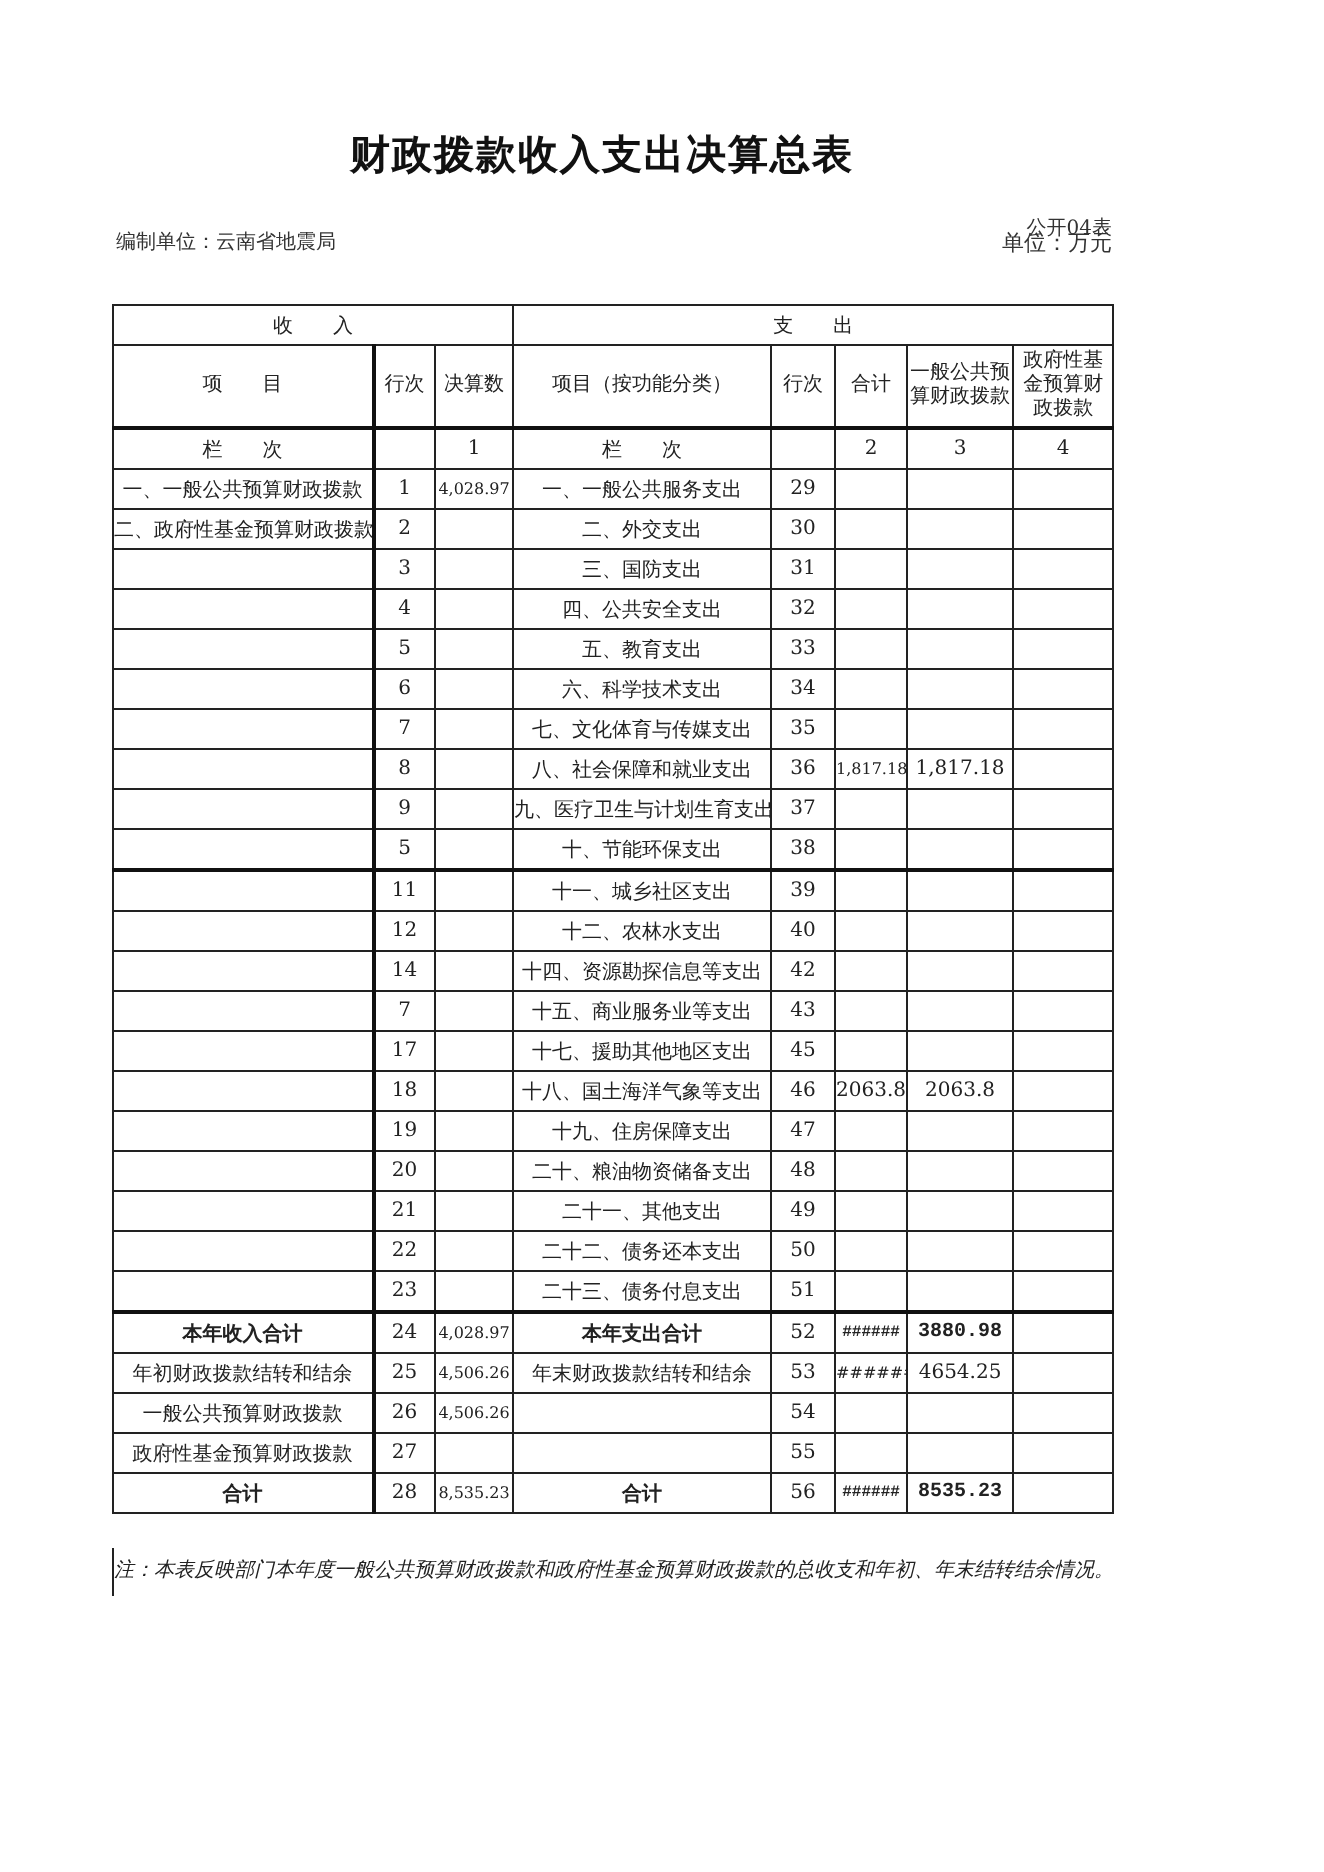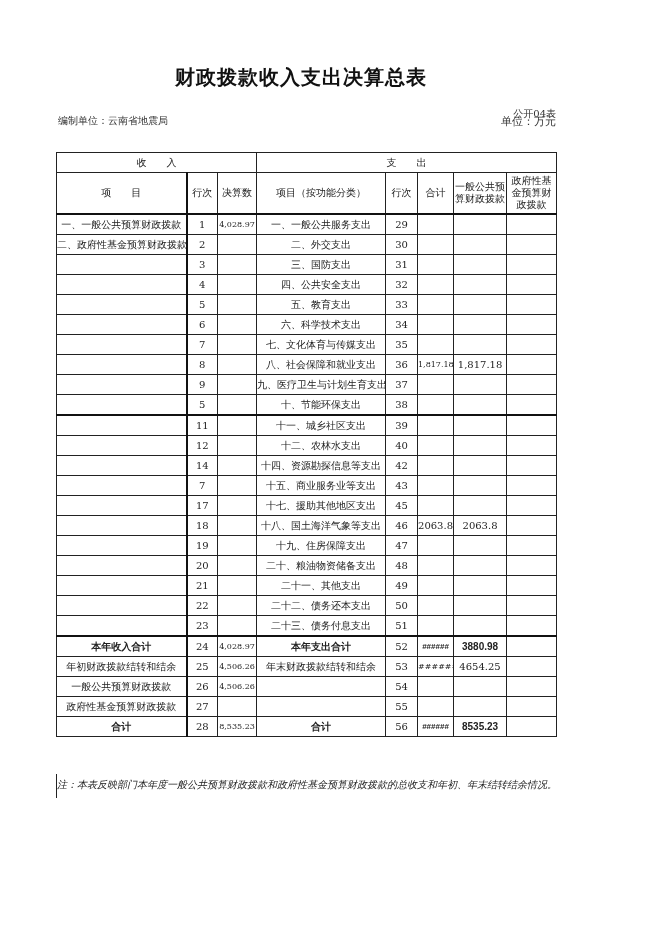--- a/index.html
+++ b/index.html
@@ -6,21 +6,21 @@
   body { width:662px; height:936px; position:relative; font-family:"DejaVu Serif","Liberation Serif",serif; color:#222; overflow:hidden; }
   .title { position:absolute; left:0; width:602px; top:64px; text-align:center; font-size:20px; font-weight:bold; font-family:"DejaVu Sans","Liberation Sans",sans-serif; letter-spacing:1px; color:#111; }
   .formno { position:absolute; right:106px; top:107px; font-size:10px; color:#333; }
   .meta-left { position:absolute; left:58px; top:114px; font-size:10px; color:#333; }
   .meta-right { position:absolute; right:106px; top:114px; font-size:11px; color:#333; }
   table.main { position:absolute; left:56px; top:128px; border-collapse:collapse; table-layout:fixed; width:500px; font-size:10px;margin-top:24px; }
   table.main td { border:1px solid #222; padding:0; height:19px; text-align:center; white-space:nowrap; overflow:hidden; }
   td.l { text-align:left; padding-left:1px; }
   td.r { text-align:right; padding-right:2px; }
   td.ind { text-align:right; padding-right:4px; }
-  td.b { font-weight:bold; font-family:Liberation Sans, sans-serif; }
+  td.b { font-weight:bold; font-family:Liberation Mono, monospace; }
   td.small { font-size:8px; }
   td.thickR { border-right:2px solid #111 !important; }
   tr.thickB td { border-bottom:2px solid #111 !important; }
   tr.hdr2 td { height:40px; white-space:normal; line-height:12px; }
   .note { position:absolute; left:57px; top:778px; font-size:10px; color:#222;font-style:italic; }
   .note-border { position:absolute; left:56px; top:774px; width:1px; height:24px; background:#222; }
 </style>
 </head>
 <body>
 
@@ -48,20 +48,30 @@
     <tr class="hdr2 thickB">
       <td class="thickR">项　　目</td>
       <td>行次</td>
       <td>决算数</td>
       <td>项目（按功能分类）</td>
       <td>行次</td>
       <td>合计</td>
       <td>一般公共预算财政拨款</td>
       <td>政府性基金预算财政拨款</td>
     </tr>
+    <tr>
+      <td class="thickR">栏　　次</td>
+      <td></td>
+      <td>1</td>
+      <td>栏　　次</td>
+      <td></td>
+      <td>2</td>
+      <td>3</td>
+      <td>4</td>
+    </tr>
   <tr>
         <td class="l thickR">一、一般公共预算财政拨款</td>
         <td>1</td>
         <td class="r small">4,028.97</td>
         <td class="l">一、一般公共服务支出</td>
         <td>29</td>
         <td class="r"></td>
         <td class="r"></td>
         <td class="r"></td>
       </tr>

